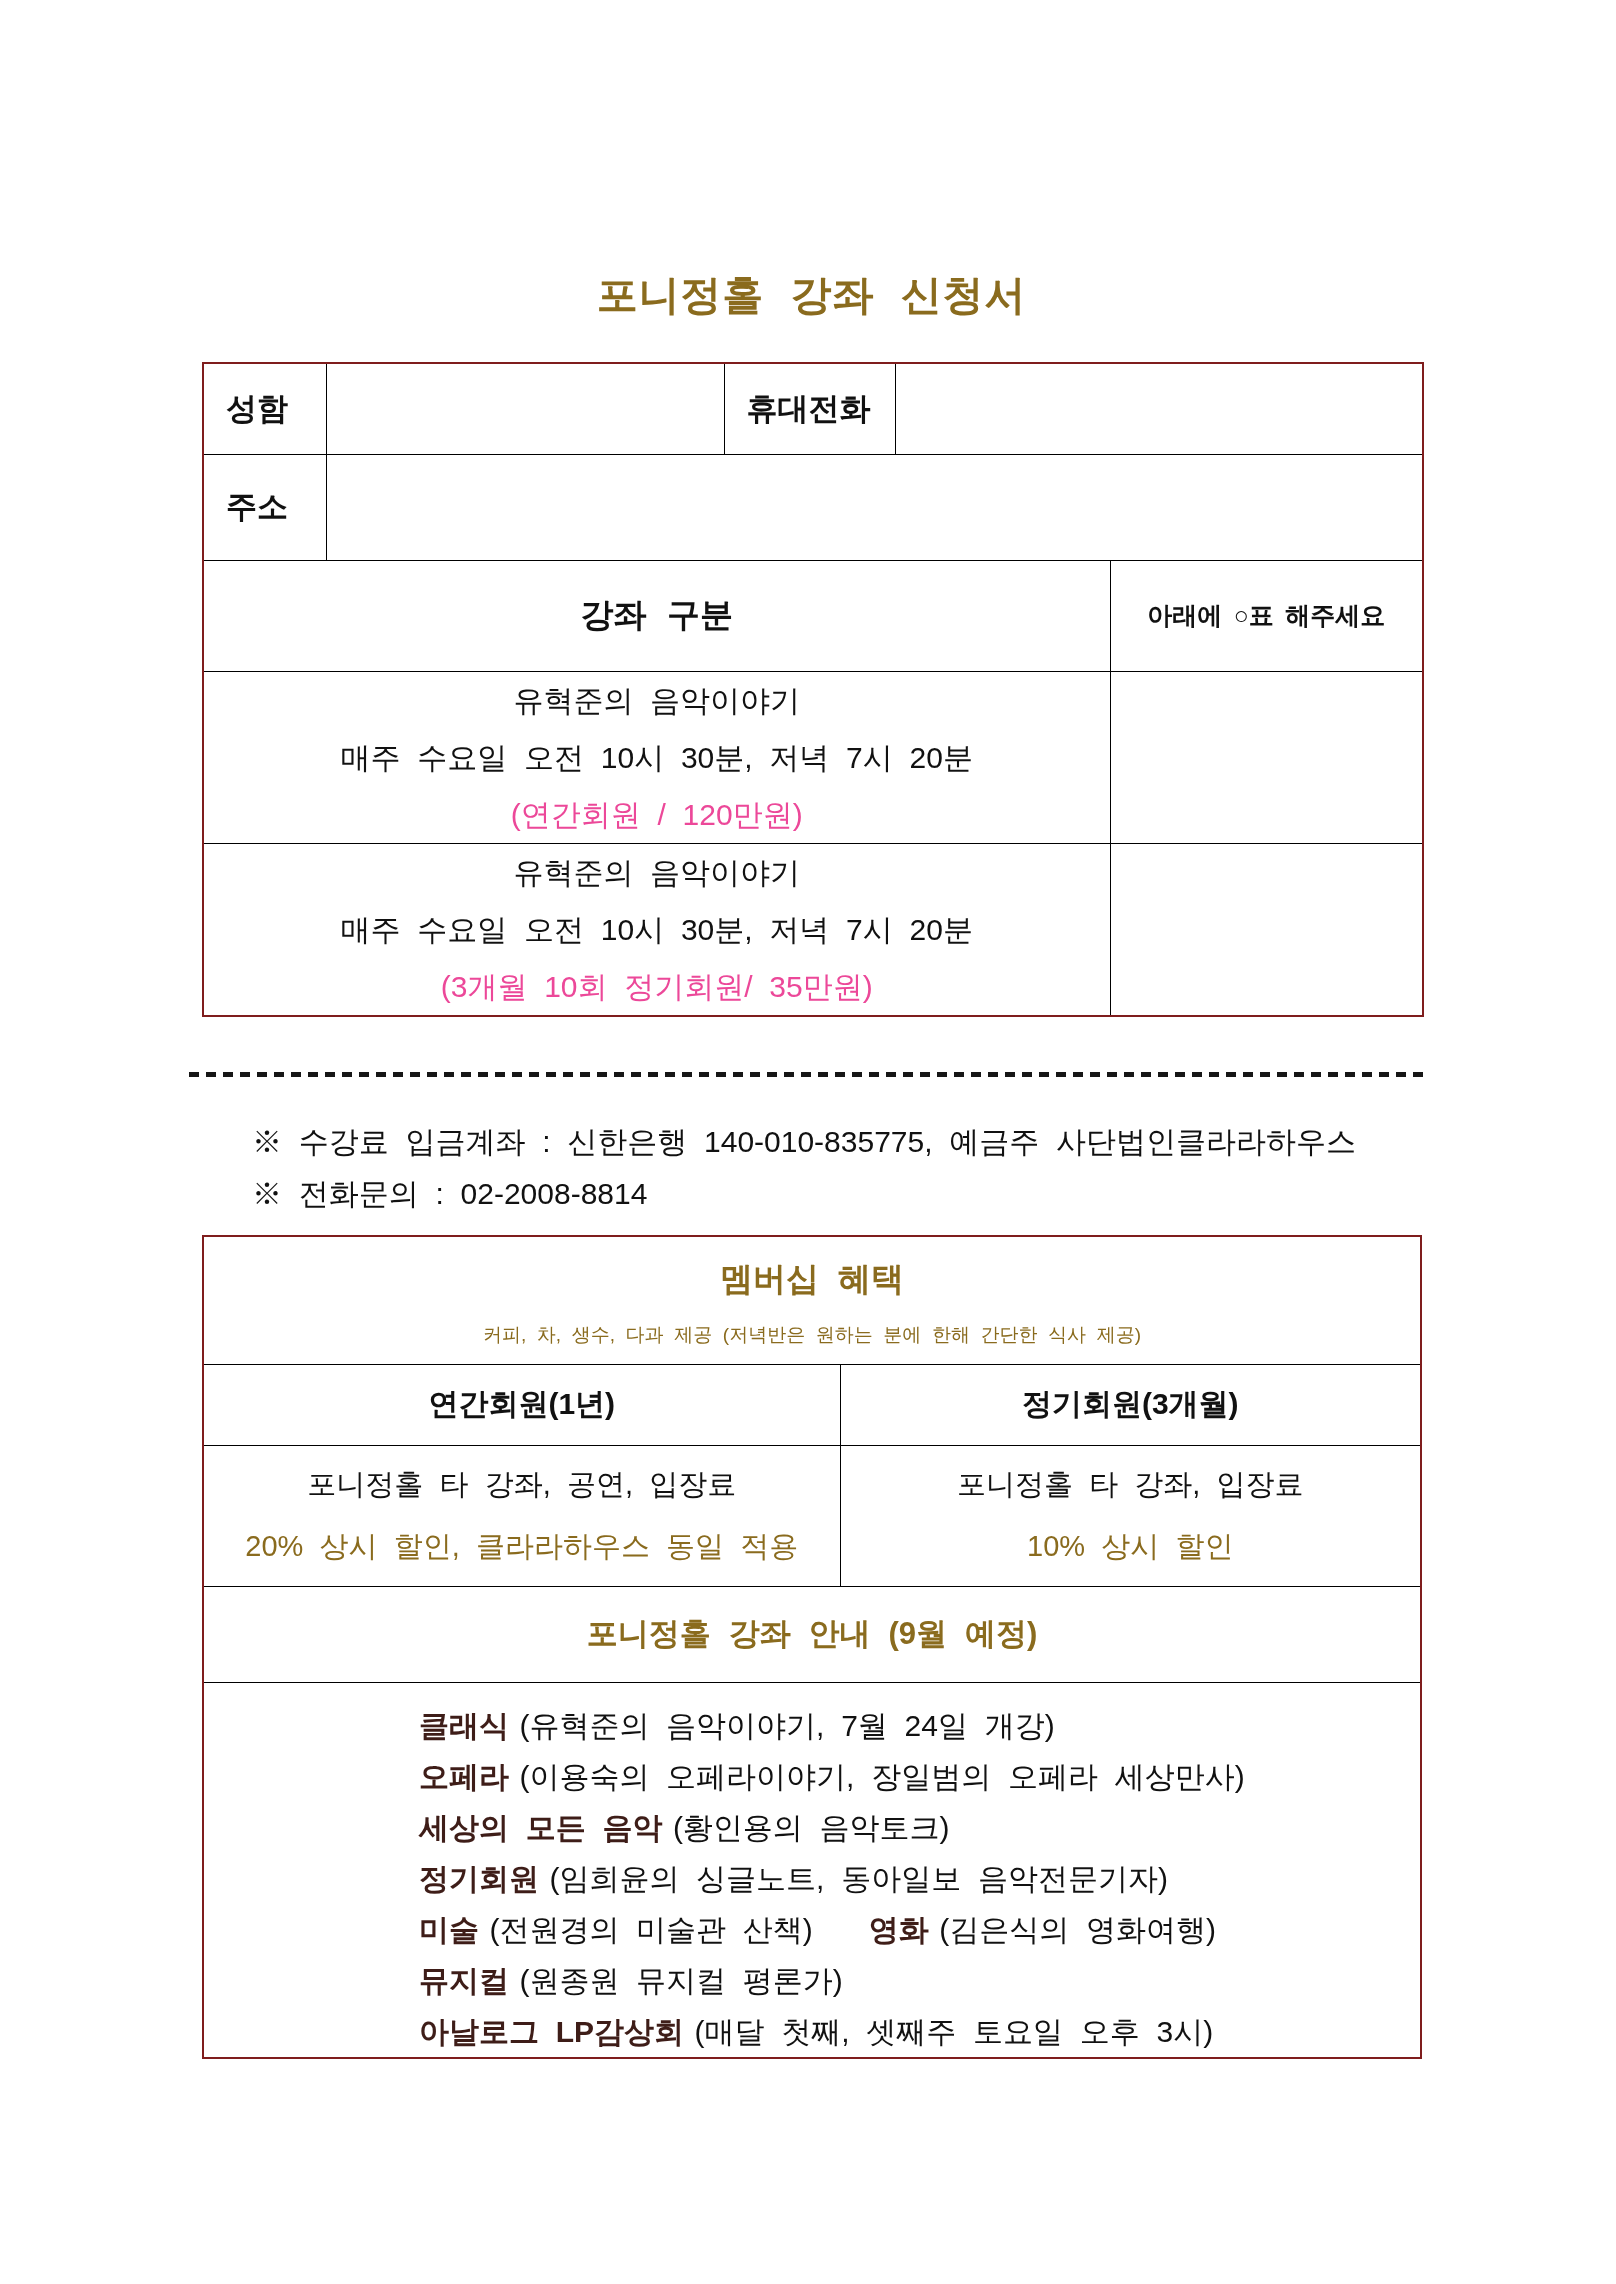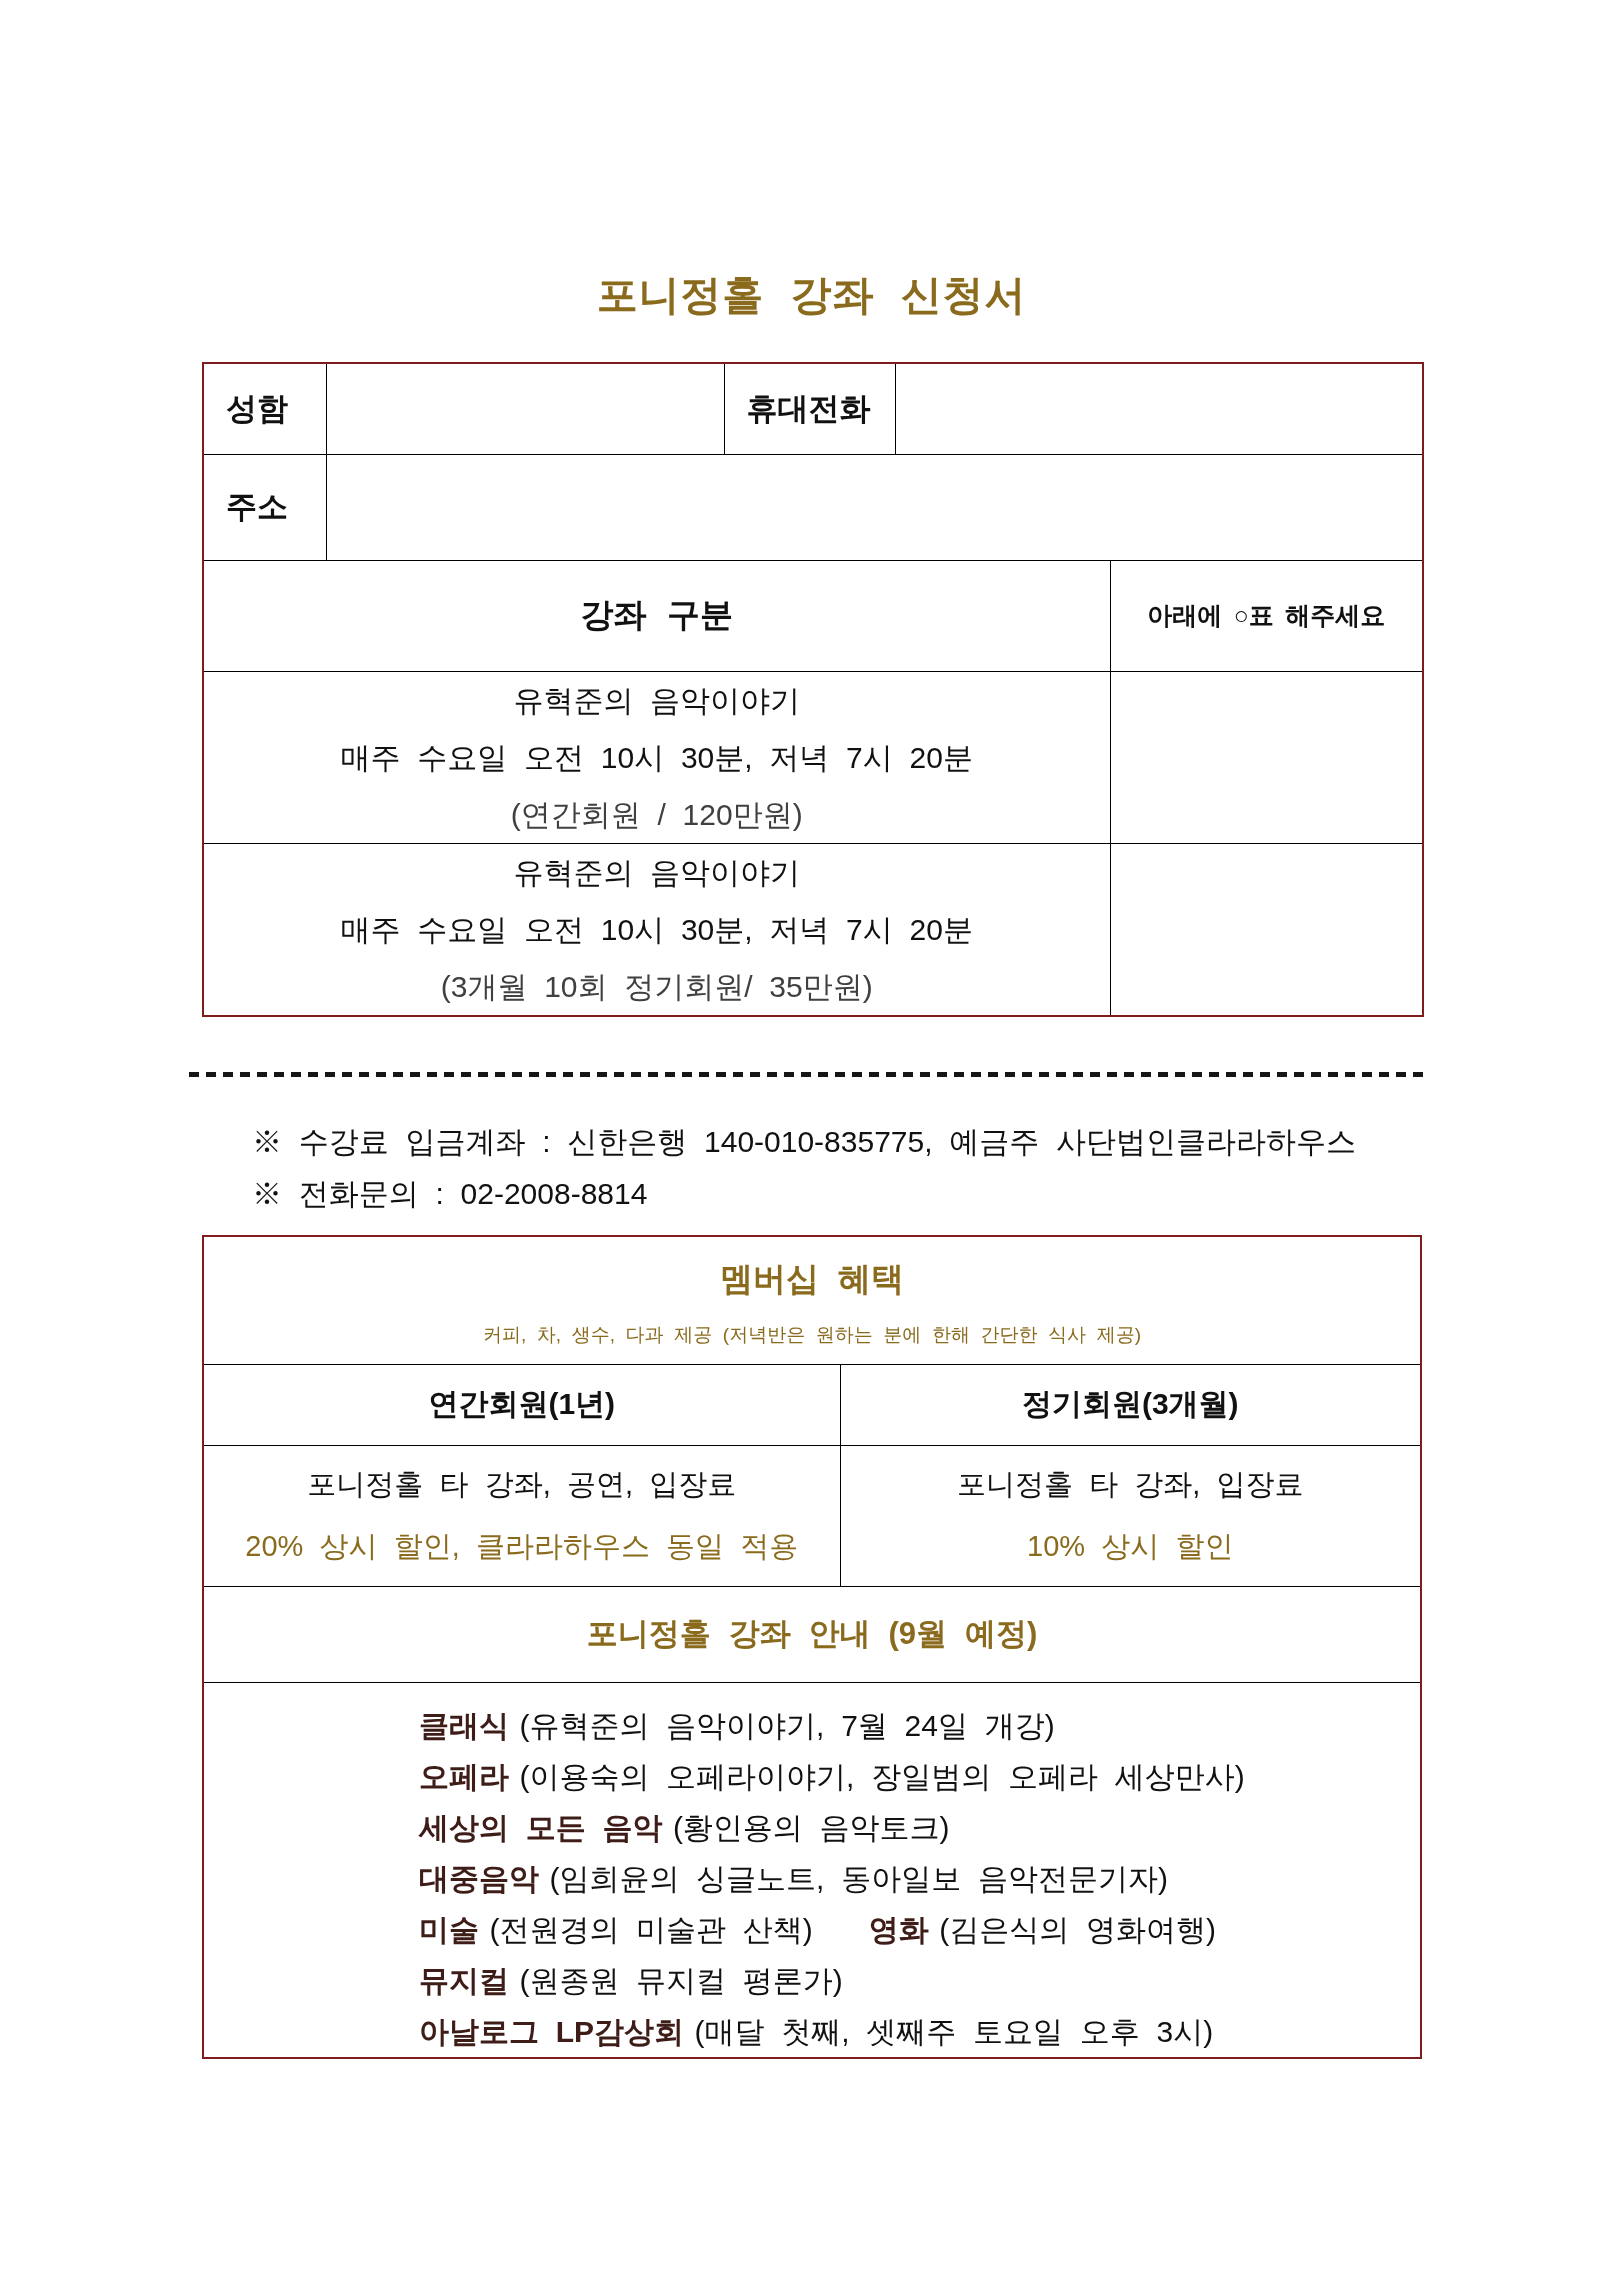--- a/index.html
+++ b/index.html
@@ -26,21 +26,21 @@
 
   
   .t1 .label { font-size:31px; font-weight:bold; padding-left:22px; word-spacing:0.2em; }
   .t1 .r1 td { height:91px; }
   .t1 .r2 td { height:106px; }
   .t1 .r3 td { height:111px; }
   .t1 .r4 td { height:171px; }
   .course-header { text-align:center; font-size:33px; font-weight:bold; word-spacing:0.35em; }
   .mark-header { text-align:center; font-size:25px; font-weight:bold; word-spacing:0.18em; }
   .course-cell { text-align:center; font-size:30px; line-height:57px; word-spacing:0.28em; }
-  .gold { color:#404040; }
+  .gold { color:#ec4899; }
 
   
   .divider {
     margin-top:55px; margin-left:-13px;
     width:1241px; height:5.2px;
     background:repeating-linear-gradient(90deg, #161616 0 9.8px, transparent 9.8px 17px);
   }
 
   
   .notes { margin-top:39px; padding-left:50px; font-size:30px; line-height:52px; word-spacing:0.28em; }
@@ -150,21 +150,21 @@
           <div class="sched-line">
             <span class="sched-name">클래식</span><span class="sched-desc">(유혁준의 음악이야기, 7월 24일 개강)</span>
           </div>
           <div class="sched-line">
             <span class="sched-name">오페라</span><span class="sched-desc">(이용숙의 오페라이야기, 장일범의 오페라 세상만사)</span>
           </div>
           <div class="sched-line">
             <span class="sched-name">세상의 모든 음악</span><span class="sched-desc">(황인용의 음악토크)</span>
           </div>
           <div class="sched-line">
-            <span class="sched-name">대중음악</span><span class="sched-desc">(임희윤의 싱글노트, 동아일보 음악전문기자)</span>
+            <span class="sched-name">정기회원</span><span class="sched-desc">(임희윤의 싱글노트, 동아일보 음악전문기자)</span>
           </div>
           <div class="sched-line">
             <span class="sched-name">미술</span><span class="sched-desc">(전원경의 미술관 산책)</span><span class="sched-name second">영화</span><span class="sched-desc">(김은식의 영화여행)</span>
           </div>
           <div class="sched-line">
             <span class="sched-name">뮤지컬</span><span class="sched-desc">(원종원 뮤지컬 평론가)</span>
           </div>
           <div class="sched-line">
             <span class="sched-name">아날로그 LP감상회</span><span class="sched-desc">(매달 첫째, 셋째주 토요일 오후 3시)</span>
           </div>

